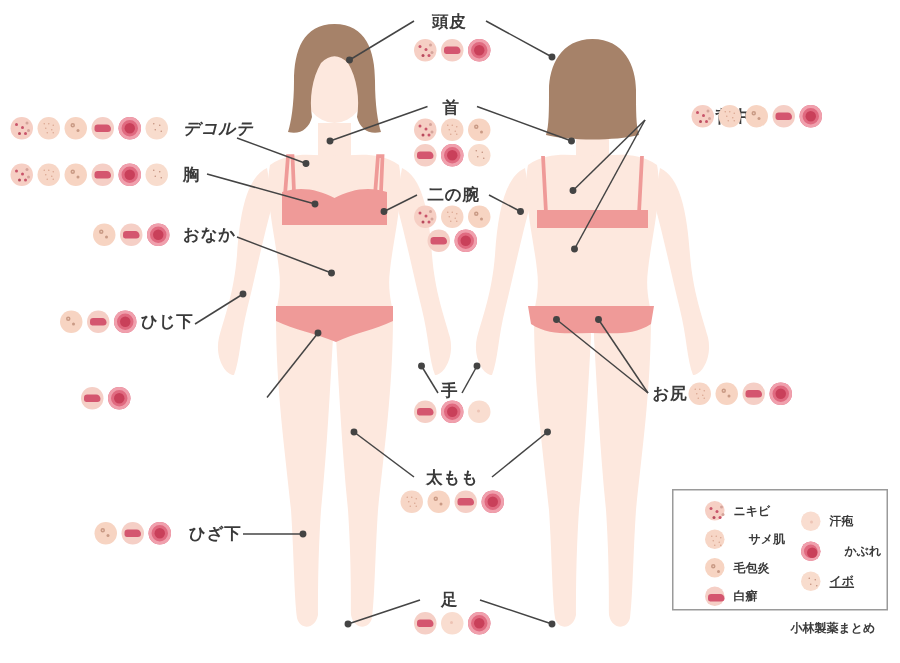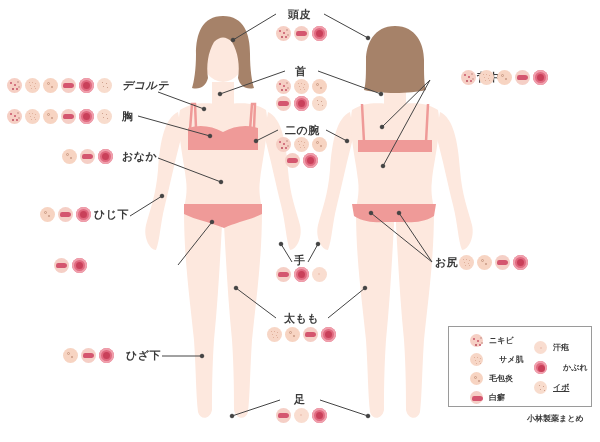--- a/index.html
+++ b/index.html
@@ -149,21 +149,21 @@
   <span class="ic nikibi"></span>
   <span class="ic same"></span>
   <span class="ic mouhou"></span>
 </div>
 <div class="icons" style="left:276px;top:96px;">
   <span class="ic hakusen"></span>
   <span class="ic kabure"></span>
   <span class="ic ibo"></span>
 </div>
 
-<div class="lbl" style="left:285px;top:124px;font-family:Liberation Serif, serif;">二の腕</div>
+<div class="lbl" style="left:285px;top:124px;">二の腕</div>
 <div class="icons" style="left:276px;top:137px;">
   <span class="ic nikibi"></span>
   <span class="ic same"></span>
   <span class="ic mouhou"></span>
 </div>
 <div class="icons" style="left:285px;top:153px;">
   <span class="ic hakusen"></span>
   <span class="ic kabure"></span>
 </div>
 

